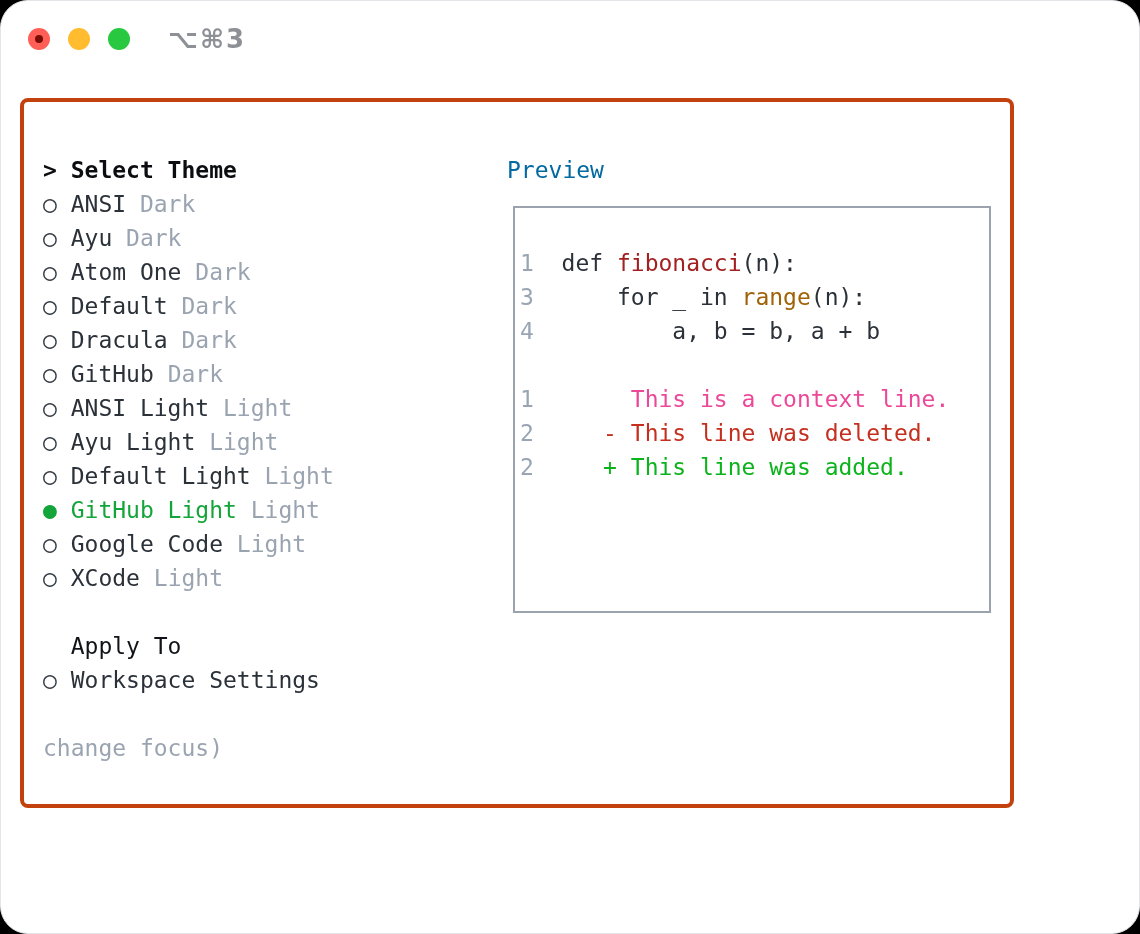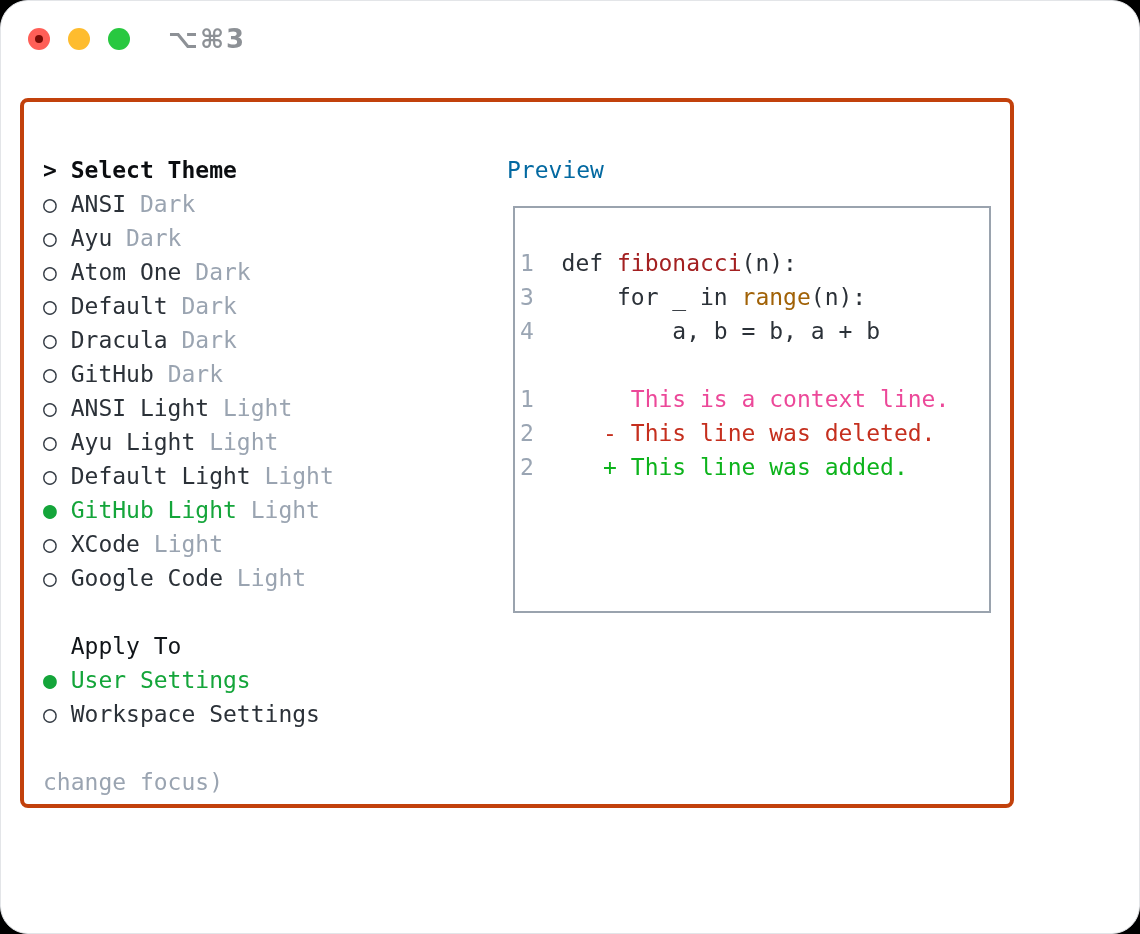--- a/index.html
+++ b/index.html
@@ -66,27 +66,26 @@
         <div class="row"><span class="marker">○</span><span class="tname">ANSI</span><span class="ttag">Dark</span></div>
         <div class="row"><span class="marker">○</span><span class="tname">Ayu</span><span class="ttag">Dark</span></div>
         <div class="row"><span class="marker">○</span><span class="tname">Atom One</span><span class="ttag">Dark</span></div>
         <div class="row"><span class="marker">○</span><span class="tname">Default</span><span class="ttag">Dark</span></div>
         <div class="row"><span class="marker">○</span><span class="tname">Dracula</span><span class="ttag">Dark</span></div>
         <div class="row"><span class="marker">○</span><span class="tname">GitHub</span><span class="ttag">Dark</span></div>
         <div class="row"><span class="marker">○</span><span class="tname">ANSI Light</span><span class="ttag">Light</span></div>
         <div class="row"><span class="marker">○</span><span class="tname">Ayu Light</span><span class="ttag">Light</span></div>
         <div class="row"><span class="marker">○</span><span class="tname">Default Light</span><span class="ttag">Light</span></div>
         <div class="row sel"><span class="marker">●</span><span class="tname">GitHub Light</span><span class="ttag">Light</span></div>
+        <div class="row"><span class="marker">○</span><span class="tname">Google Code</span><span class="ttag">Light</span></div>
         <div class="row"><span class="marker">○</span><span class="tname">XCode</span><span class="ttag">Light</span></div>
-        <div class="row"><span class="marker">○</span><span class="tname">Google Code</span><span class="ttag">Light</span></div>
 
         <div class="spacer"></div>
 
         <div class="row subheader"><span class="marker"></span><span>Apply To</span></div>
-        <div class="row sel"><span class="marker">●</span><span class="tname">User Settings</span></div>
         <div class="row"><span class="marker">○</span><span class="tname">Workspace Settings</span></div>
 
         <div class="spacer"></div>
 
         <div class="row hint">change focus)</div>
       </div>
 
       <div class="preview-title">Preview</div>
 
       <div class="preview-box">

